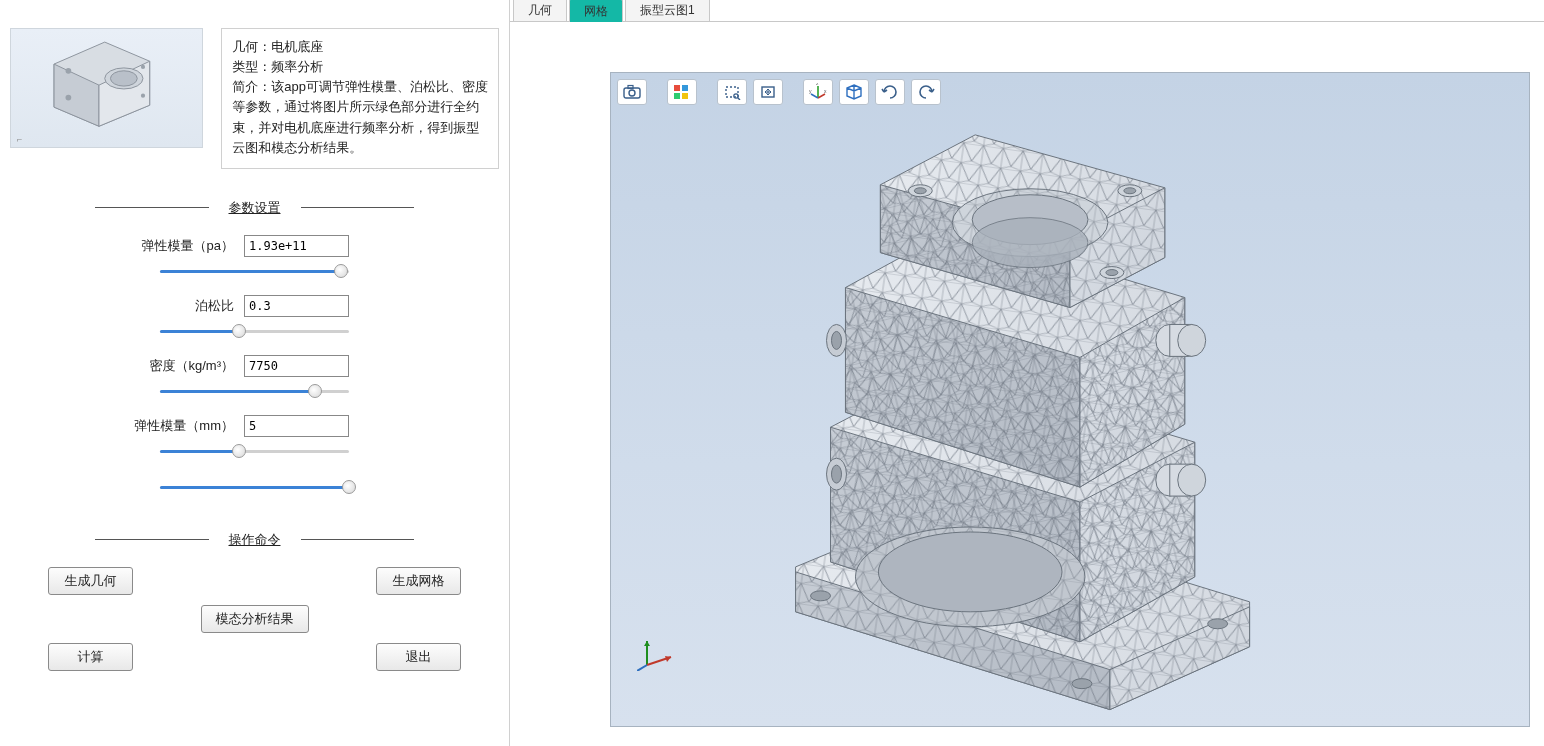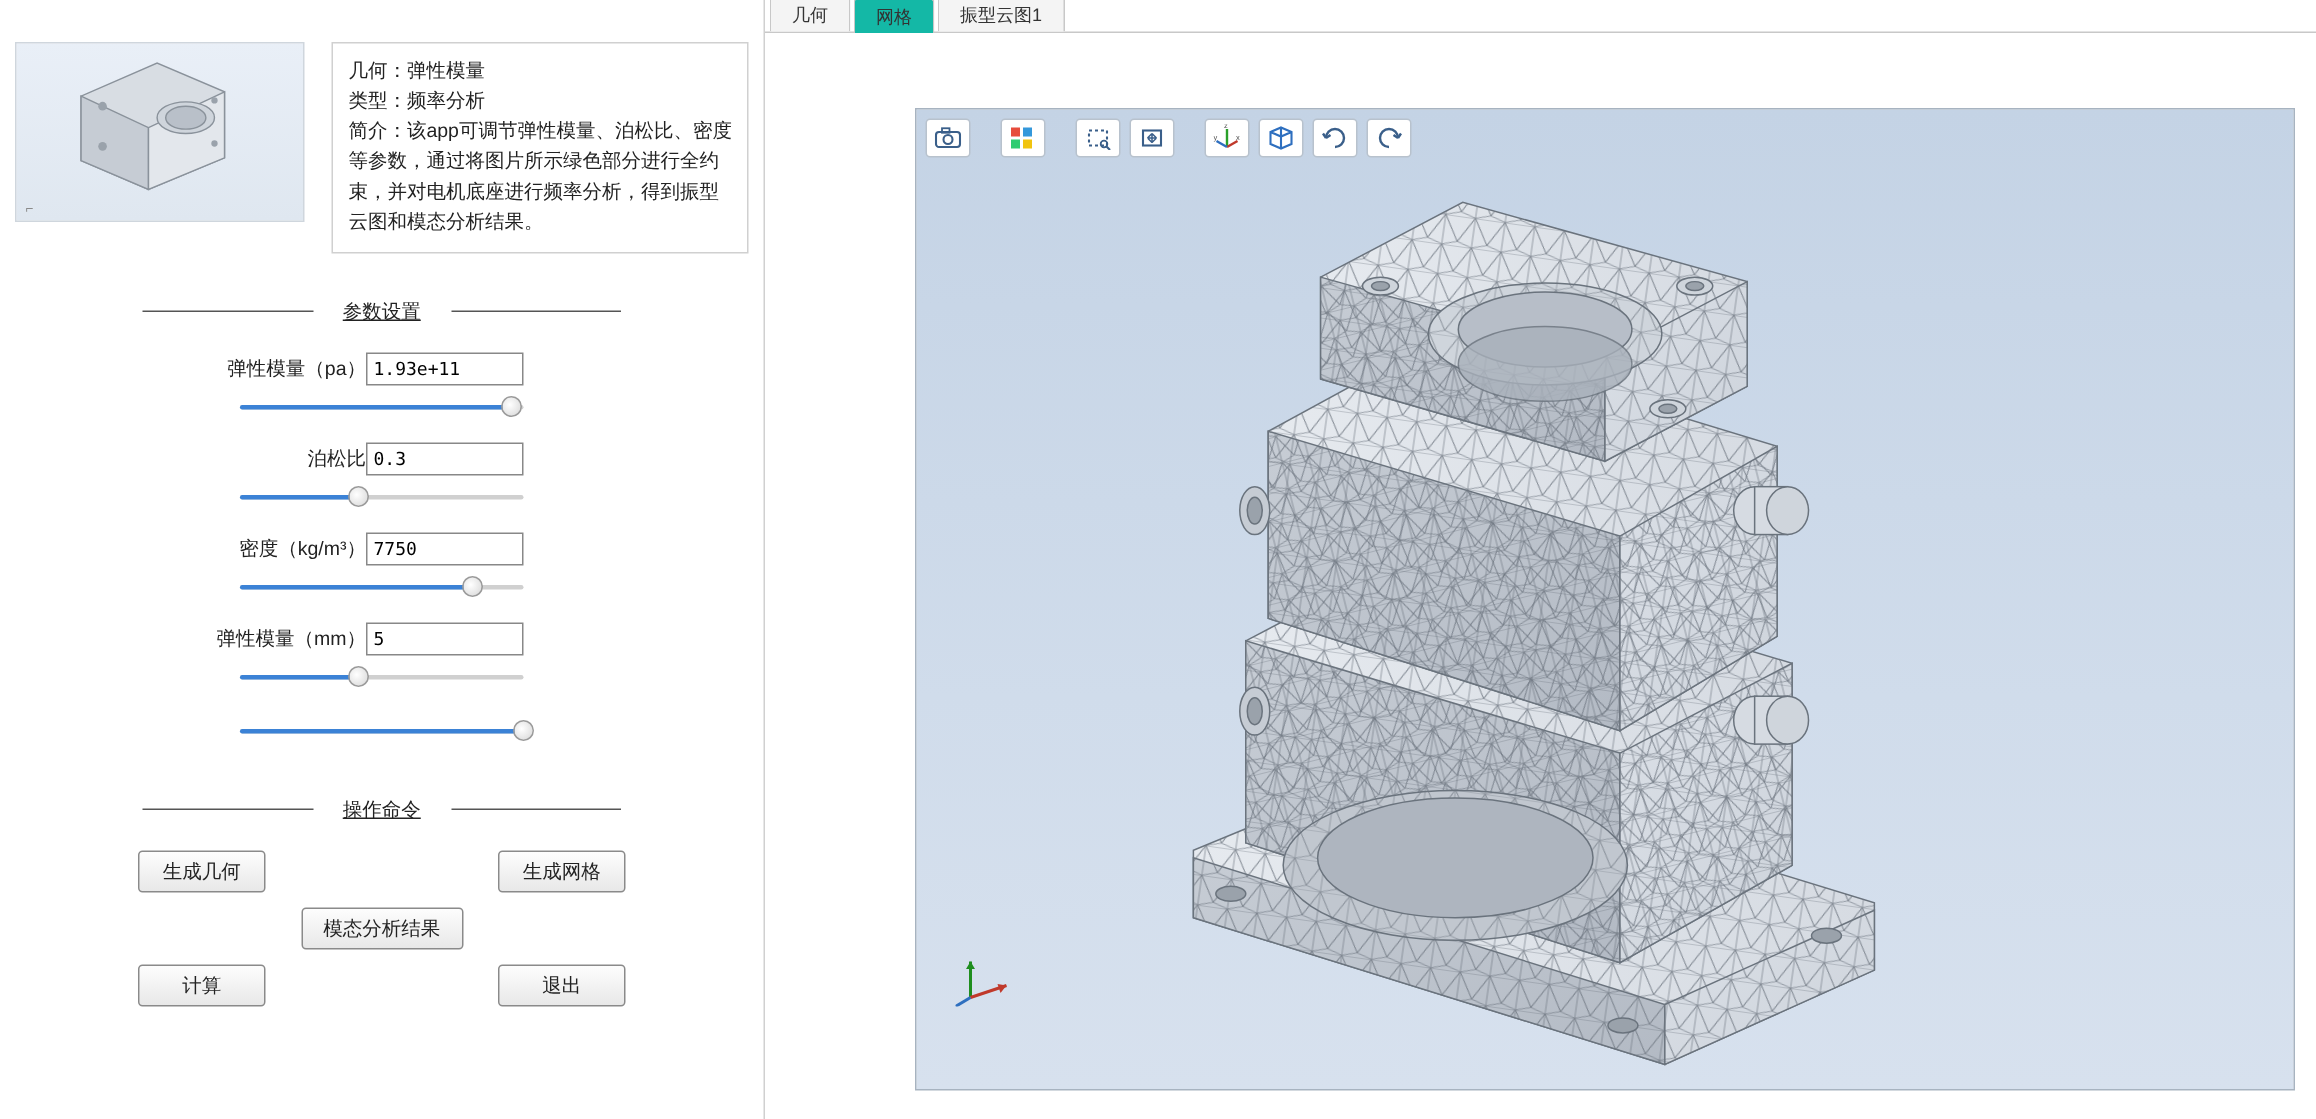--- a/index.html
+++ b/index.html
@@ -60,20 +60,21 @@
     text-decoration: underline;
   }
   .section-title::before, .section-title::after {
     content:""; flex:1; height:1px; background:#555;
   }
   .section-title span { padding: 0 20px; white-space:nowrap; }
   .param-row {
     display:flex; align-items:center; justify-content:flex-end;
     padding: 0 160px 0 0;
     margin-bottom: 2px;
+    gap: 10px;
   }
   .param-label {
     font-size: 13px;
     text-align: right;
     white-space: nowrap;
   }
   .param-input {
     width: 105px;
     height: 22px;
     border: 1px solid #888;
@@ -97,21 +98,21 @@
     position:absolute; left:0; top:7px; height:3px;
     background:#3b82d6; border-radius:2px;
   }
   .slider .thumb-handle {
     position:absolute; top:1px; width:14px; height:14px;
     background:radial-gradient(circle at 40% 40%, #fff, #d6d6d6);
     border:1px solid #9a9a9a; border-radius:50%;
     transform:translateX(-50%);
   }
   .ops {
-    padding: 0 92px;
+    padding: 0 48px;
   }
   .ops-row {
     display:flex; justify-content:space-between; margin-bottom:10px;
   }
   .ops-row.center { justify-content:center; }
   .btn {
     min-width: 85px;
     padding: 4px 14px;
     border:1px solid #8a8a8a;
     background:linear-gradient(180deg,#fdfdfd,#e8e8e8);
@@ -199,21 +200,21 @@
             <ellipse cx="18" cy="-10" rx="14" ry="8" fill="#b9c0c9" stroke="#8a929b" stroke-width="1"></ellipse>
             <circle cx="-40" cy="-18" r="3" fill="#9aa2ab"></circle>
             <circle cx="-40" cy="10" r="3" fill="#9aa2ab"></circle>
             <circle cx="38" cy="-22" r="2.2" fill="#9aa2ab"></circle>
             <circle cx="38" cy="8" r="2.2" fill="#9aa2ab"></circle>
           </g>
         </svg>
         <div class="thumb-axis">⌐</div>
       </div>
       <div class="info-box">
-        <div><span>几何：</span><span>弹性模量</span></div>
+        <div><span>几何：</span><span>电机底座</span></div>
         <div><span>类型：</span><span>频率分析</span></div>
         <div><span>简介：</span><span>该app可调节弹性模量、泊松比、密度等参数，通过将图片所示绿色部分进行全约束，并对电机底座进行频率分析，得到振型云图和模态分析结果。</span></div>
       </div>
     </div>
 
     <div class="section-title">
         <span>参数设置</span>
       </div>
 
     <div class="param-row">

